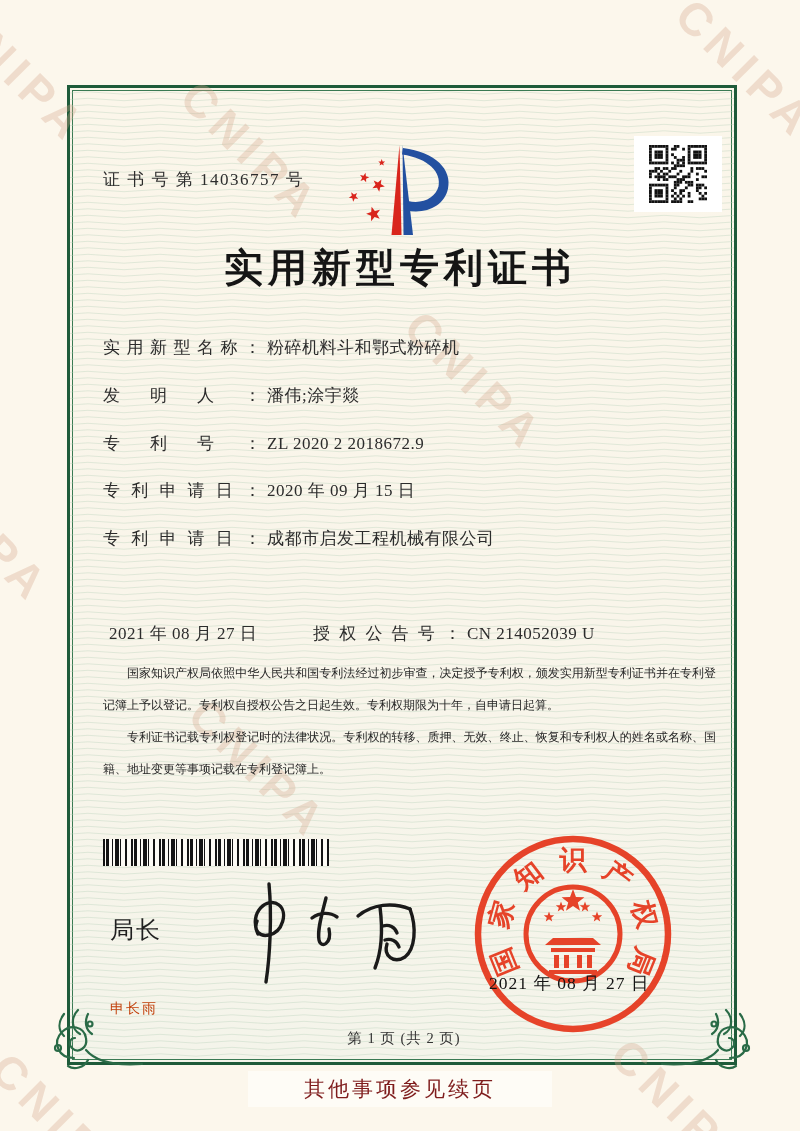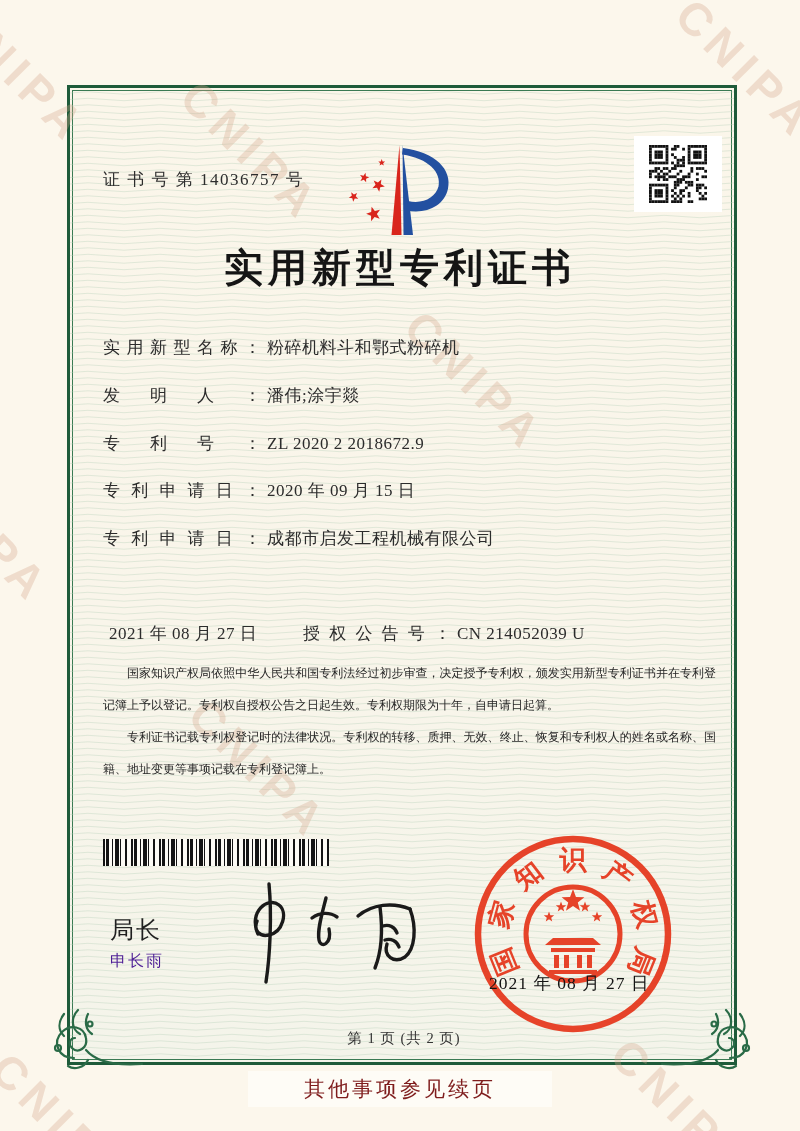--- a/index.html
+++ b/index.html
@@ -31,35 +31,35 @@
     background:#fff; display:flex; align-items:center; justify-content:center;
   }
   .logo{ position:absolute; z-index:3; left:336px; top:141px; }
   .title{
     position:absolute; z-index:3; left:0; width:800px; top:241px; text-align:center;
     font-size:39px; font-weight:700; letter-spacing:5px; color:#151515;
   }
   .fields{ position:absolute; z-index:3; left:103px; top:336px; width:616px; height:320px; }
   .frow{ position:absolute; left:0; right:0; display:flex; align-items:baseline; font-size:17px; color:#2c2c2c; white-space:nowrap; }
   .flabel{ flex:none; width:158px; text-align:justify; text-align-last:justify; color:#2b2b2b; }
-  .flabel2{ width:148px; }
+  .flabel2{ width:148px; margin-left:10px; }
   .fvalue{ margin-left:6px; letter-spacing:.5px; }
   .fvalue.fixed{ flex:none; width:194px; }
   .paras{ position:absolute; z-index:3; left:103px; top:657px; width:613px; font-size:12px; line-height:32px; color:#262626; text-align:justify; }
   .paras p{ text-indent:2em; }
   .barcode{
     position:absolute; z-index:3; left:103px; top:839px; width:226px; height:27px;
     background-color:#fdfbf5;
     background-image:repeating-linear-gradient(90deg,
       #141414 0 2px,#fdfbf5 2px 3px,#141414 3px 6px,#fdfbf5 6px 9px,
       #141414 9px 10px,#fdfbf5 10px 12px,#141414 12px 16px,#fdfbf5 16px 17px,
       #141414 17px 18px,#fdfbf5 18px 22px,#141414 22px 24px,#fdfbf5 24px 28px);
   }
   .signer-title{ position:absolute; z-index:3; left:110px; top:914px; font-size:24px; color:#1f1f1f; letter-spacing:2px; }
-  .signer-name{ position:absolute; z-index:3; left:110px; top:951px; font-size:16px; color:#4c1d95; letter-spacing:2px; }
+  .signer-name{ position:absolute; z-index:3; left:110px; top:1000px; font-size:14px; color:#c2410c; letter-spacing:2px; }
   .signature{ position:absolute; z-index:4; left:222px; top:876px; }
   .seal{ position:absolute; z-index:4; left:471px; top:832px; }
   .seal-date{ position:absolute; z-index:5; left:489px; top:971px; font-size:17.5px; letter-spacing:1px; color:#141414; white-space:nowrap; }
   .pfooter{ position:absolute; z-index:3; left:69px; top:1029px; width:670px; text-align:center; font-size:14.5px; color:#333; letter-spacing:1px; }
   .note{ position:absolute; z-index:3; left:0; top:1071px; width:800px; text-align:center; }
   .note span{ display:inline-block; background:#fefcf6; padding:4px 56px; font-size:21px; letter-spacing:3px; color:#7f1d1d; }
 </style>
 </head>
 <body>
 

